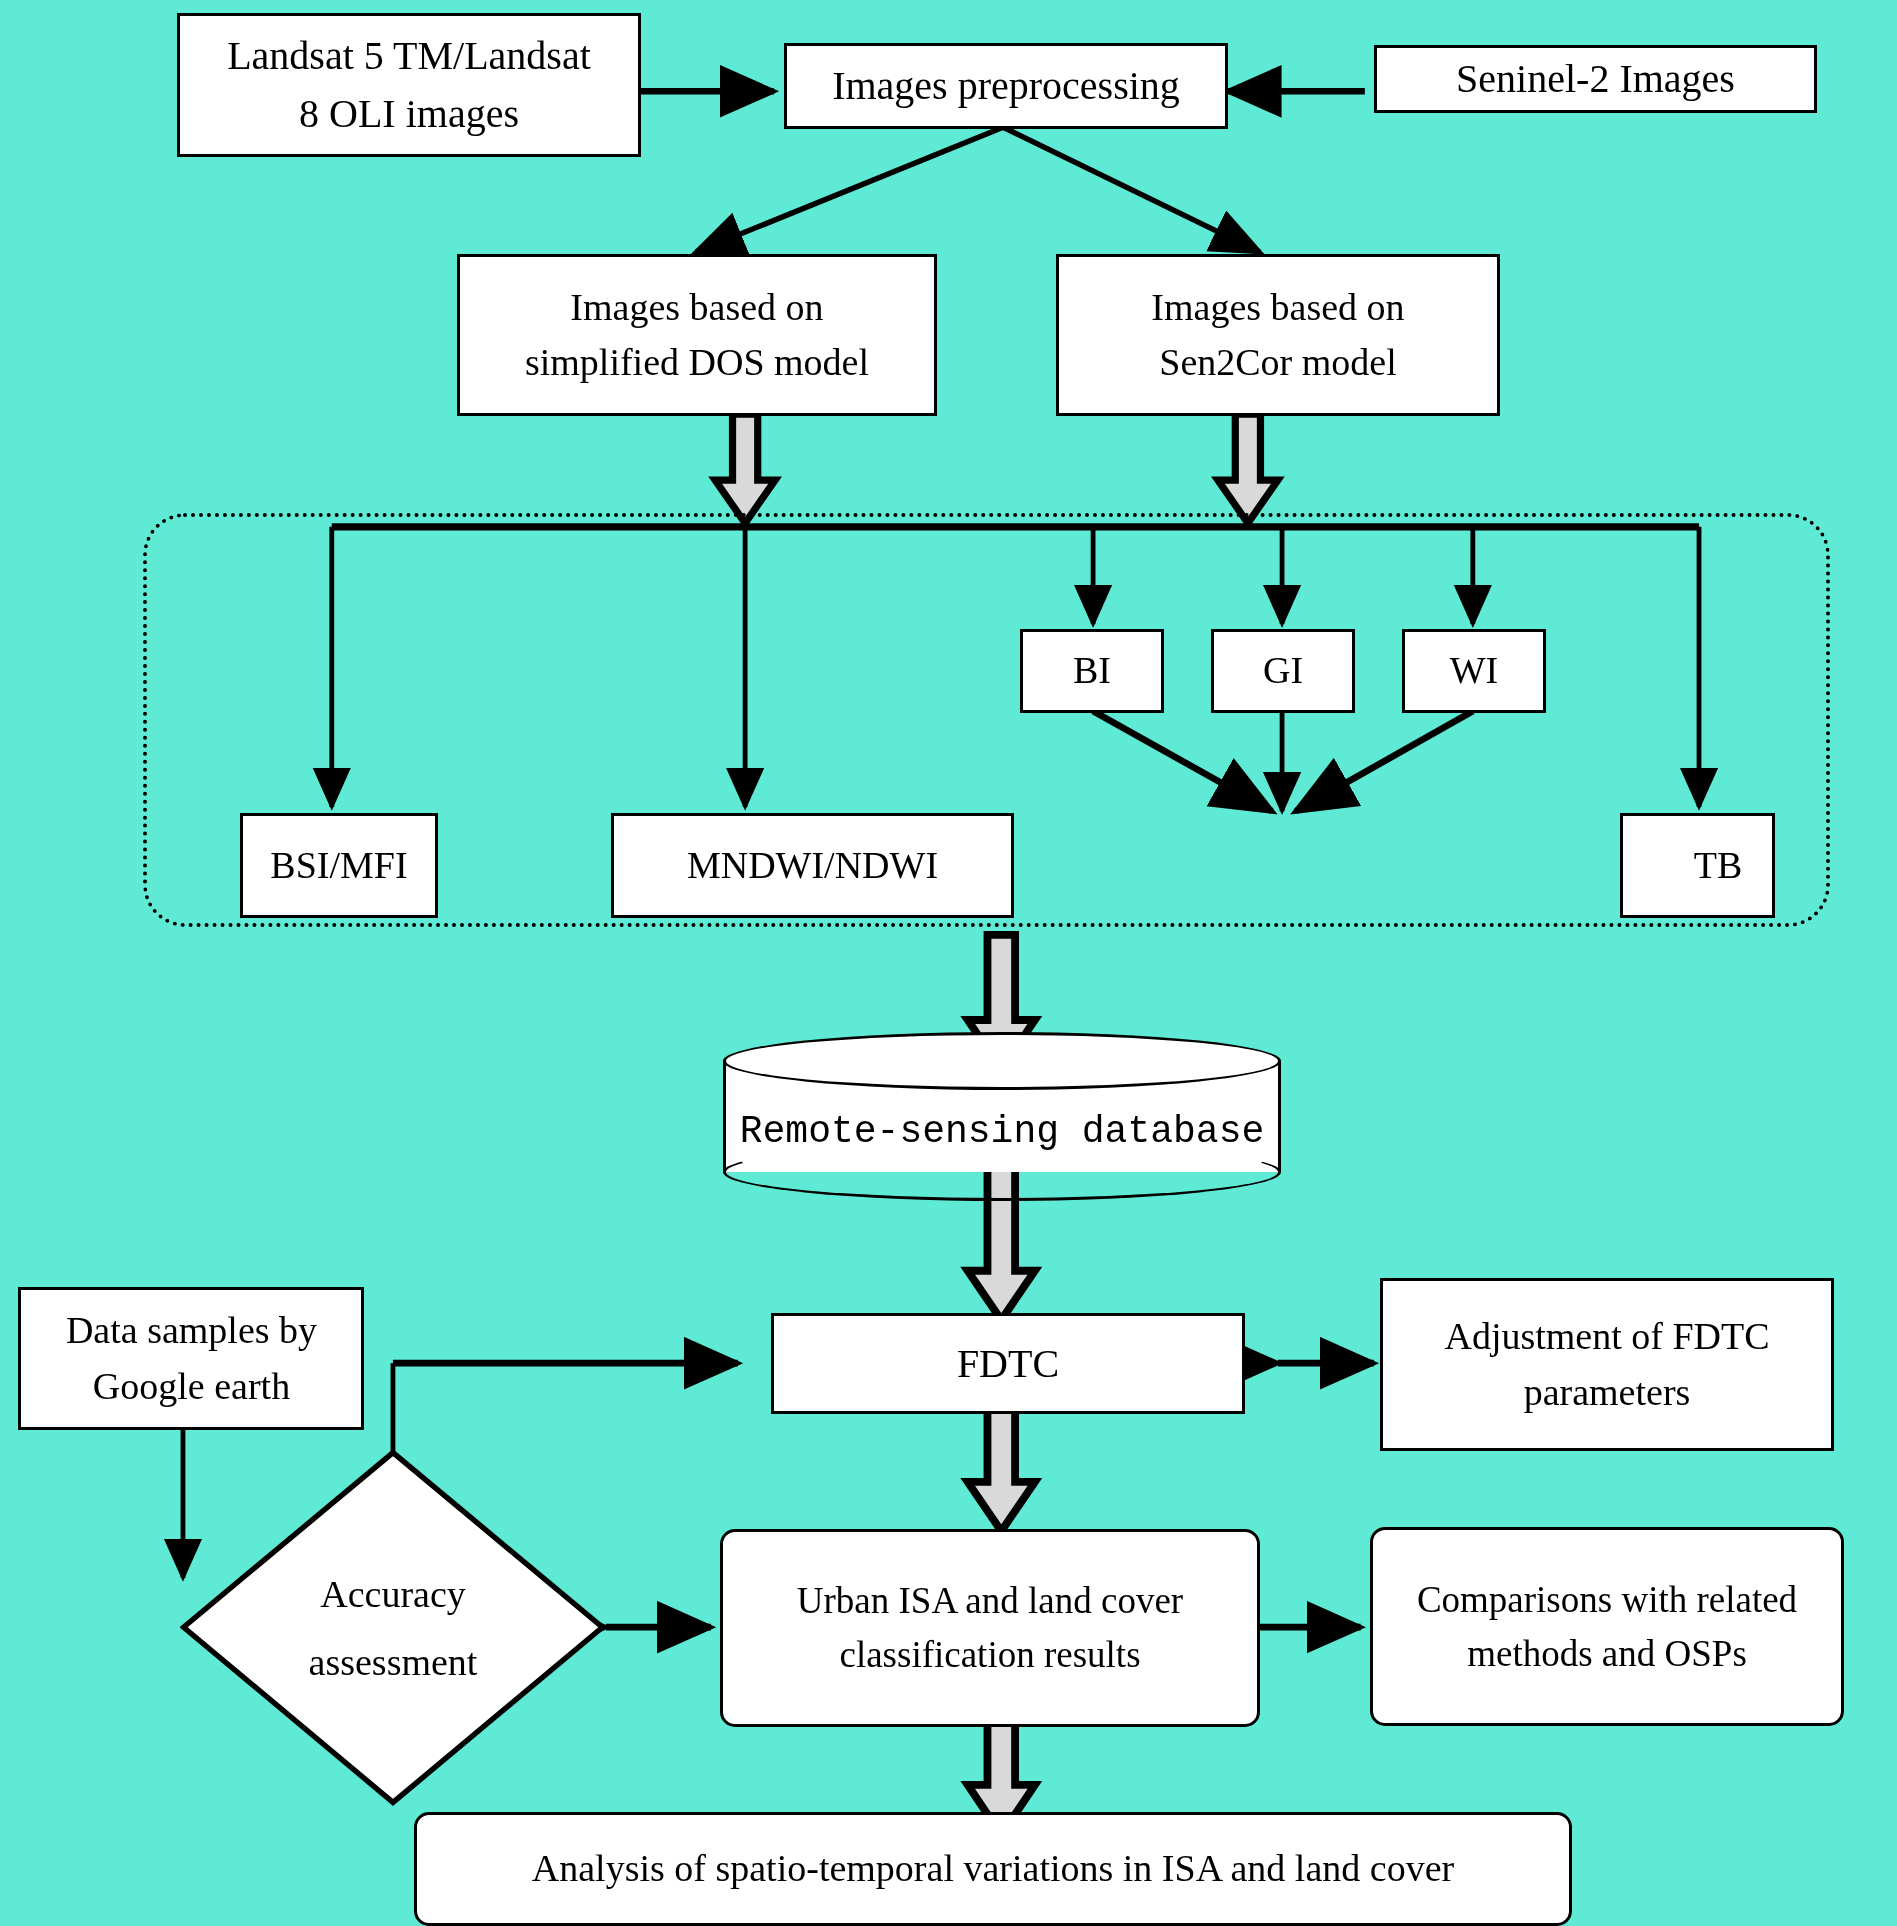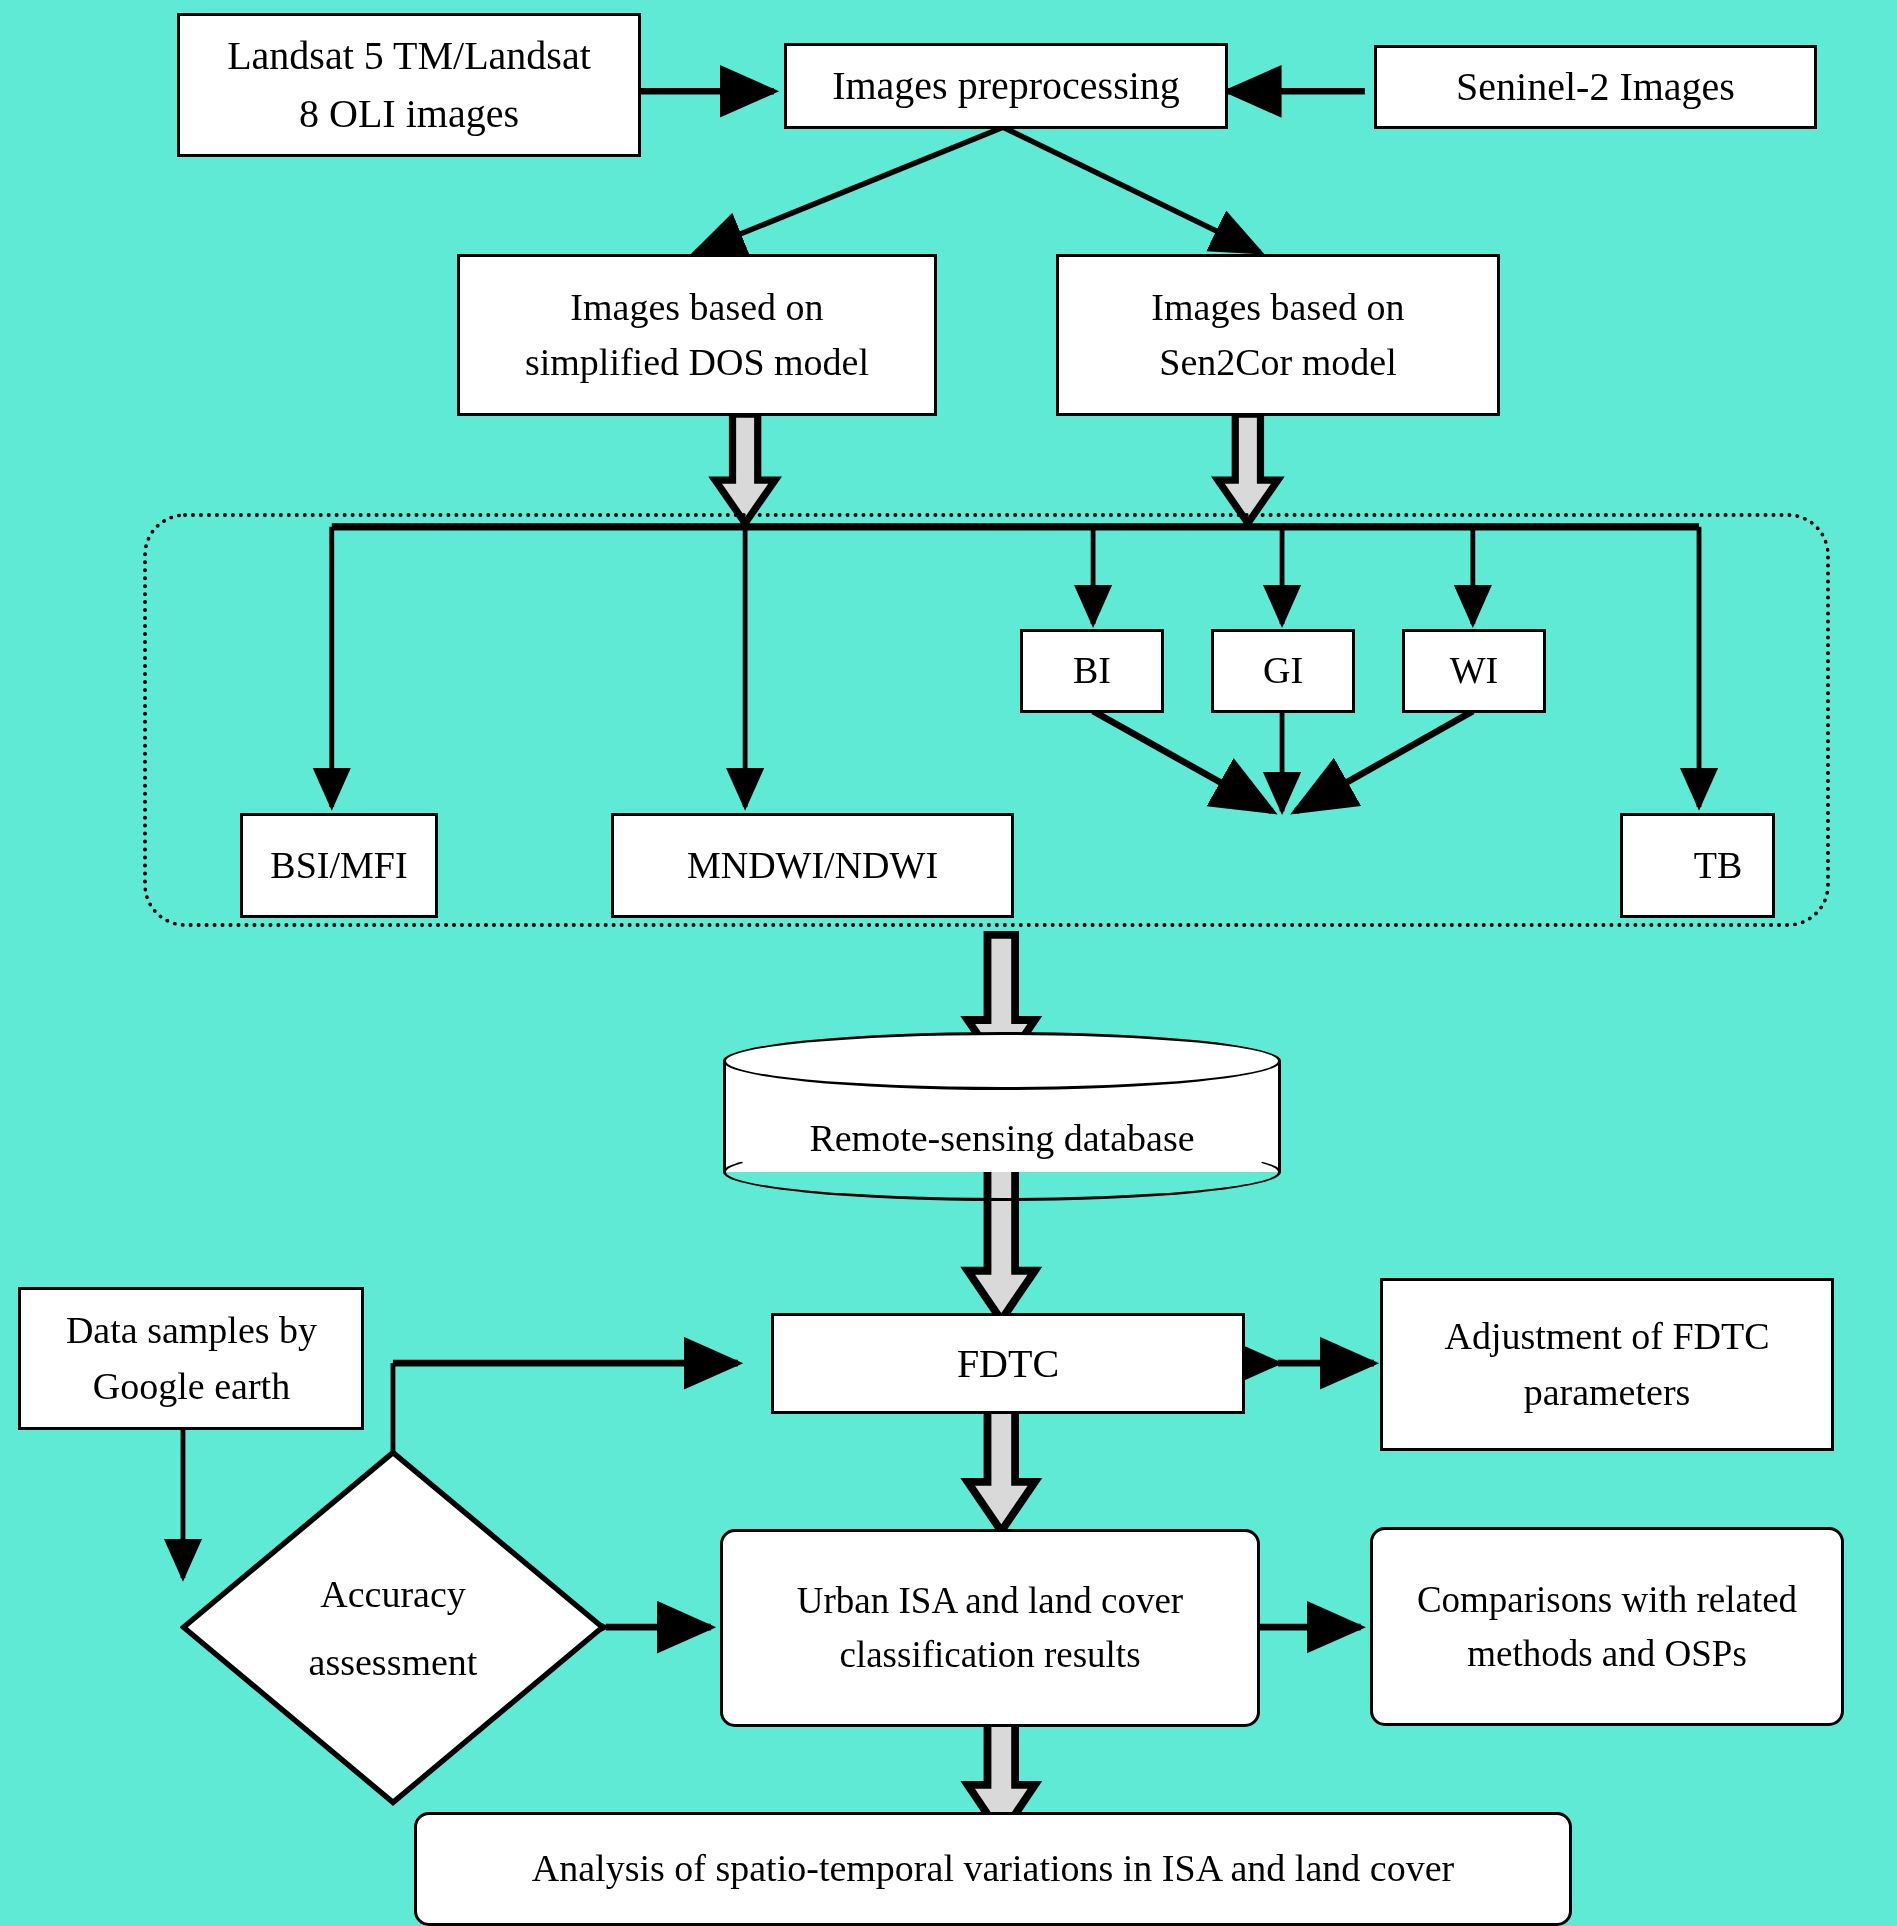--- a/index.html
+++ b/index.html
@@ -138,21 +138,21 @@
     <span class="lbl">
       <span>Landsat 5 TM/Landsat</span><br>
       <span>8 OLI images</span>
     </span>
   </div>
 
   <div class="node f66" style="left:784px;top:43px;width:444px;height:86px;">
     <span class="lbl">Images preprocessing</span>
   </div>
 
-  <div class="node f66" style="left:1374px;top:45px;width:443px;height:84px;">
+  <div class="node f66" style="left:1374px;top:45px;width:443px;height:68px;">
     <span class="lbl">Seninel-2 Images</span>
   </div>
 
   <div class="node f64" style="left:457px;top:254px;width:480px;height:162px;">
     <span class="lbl">
       <span>Images based on</span><br>
       <span>simplified DOS model</span>
     </span>
   </div>
 
@@ -187,21 +187,21 @@
 
 
   <div class="node f64" style="left:1620px;top:813px;width:155px;height:105px;padding-left:47px;">
     <span class="lbl">TB</span>
   </div>
 
   <div class="cylinder" style="left:723px;top:1032px;width:558px;height:168px;">
     <div class="cyl-body" style="top:29px;height:111px;"></div>
     <div class="cyl-bot" style="top:111px;"></div>
     <div class="cyl-top" style="top:0px;"></div>
-    <div class="cyl-label" style="top:84px;">Remote-sensing database</div>
+    <div class="cyl-label" style="top:78px;font-family:Liberation Mono, monospace;">Remote-sensing database</div>
   </div>
 
   <div class="node f66" style="left:771px;top:1313px;width:474px;height:101px;">
     <span class="lbl">FDTC</span>
   </div>
 
   <div class="node f64" style="left:1380px;top:1278px;width:454px;height:173px;">
     <span class="lbl">
       <span>Adjustment of FDTC</span><br>
       <span>parameters</span>

